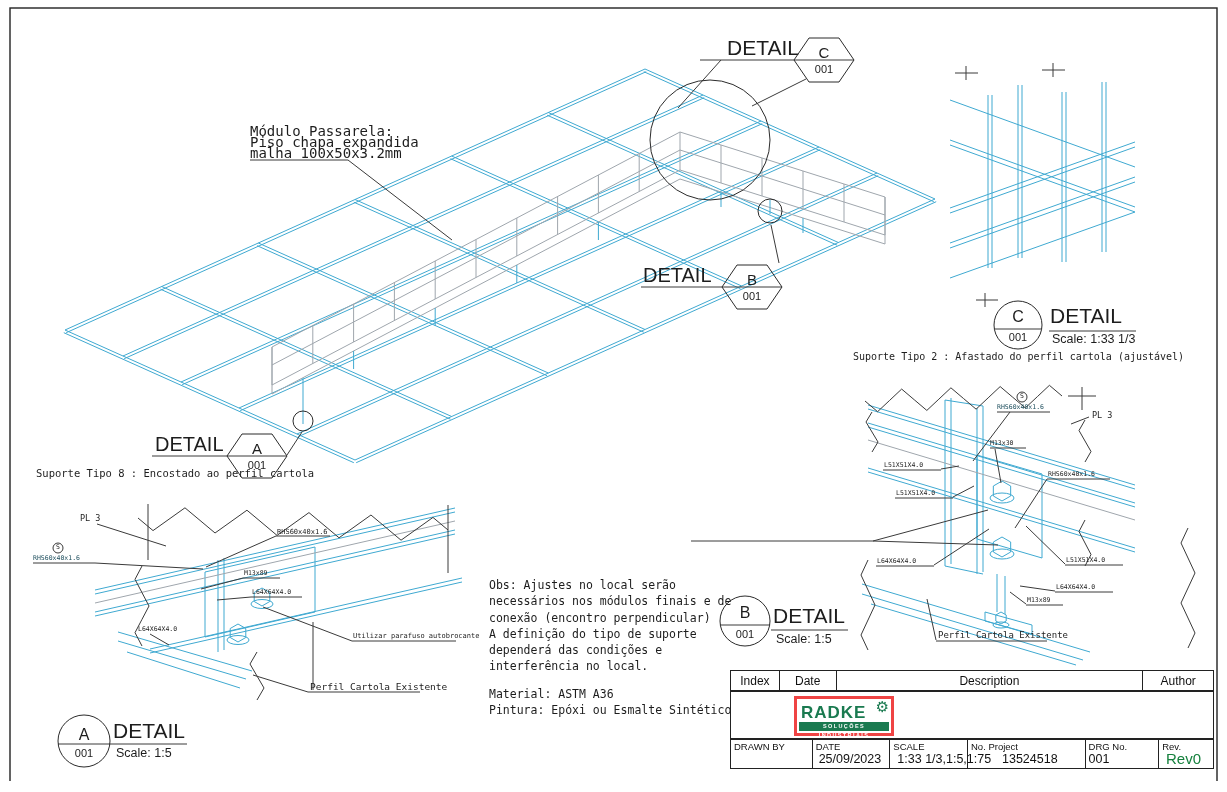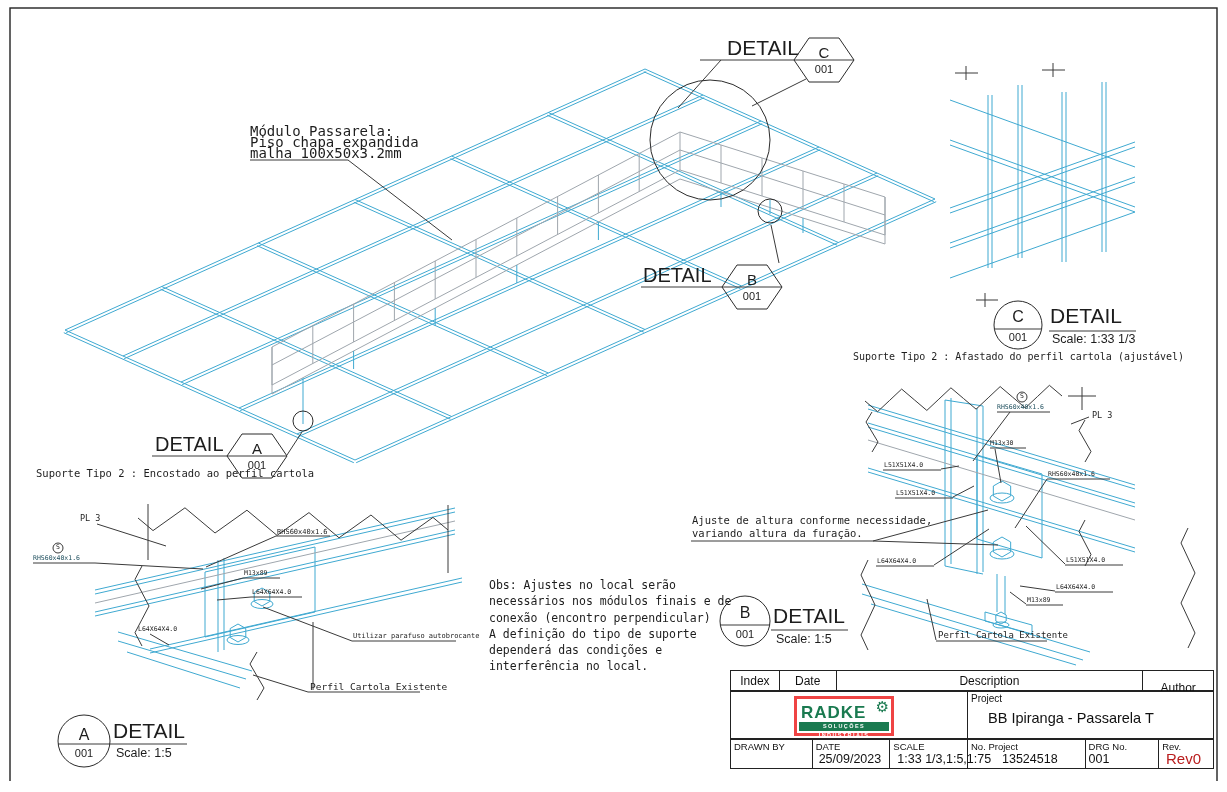--- a/index.html
+++ b/index.html
@@ -24,21 +24,21 @@
   .tbcell{border-right:1px solid #222;position:relative;height:100%;}
   .tbcell:last-child{border-right:none;}
   .hcell{display:flex;align-items:center;justify-content:center;font-size:12px;}
   .flabel{position:absolute;left:3px;top:1px;font-size:9.5px;}
   .fvalue{position:absolute;left:6px;top:12px;font-size:12.5px;white-space:nowrap;overflow:visible;}
   .logo{position:absolute;left:63px;top:4px;width:100px;height:40px;border:3px solid #ef4444;background:#fff;}
   .logoname{position:absolute;left:4px;top:4px;font-size:17px;font-weight:700;letter-spacing:1px;color:#1A7A50;}
   .logogear{position:absolute;right:2px;top:-1px;font-size:15px;color:#1A7A50;}
   .logobar{position:absolute;left:2px;bottom:2px;right:2px;height:9px;background:#1A7A50;color:#fff;
            font-size:5.5px;letter-spacing:1.4px;text-align:center;line-height:9px;font-weight:700;}
-  .rev0{position:absolute;left:1166px;top:750px;font-size:15px;color:#b91c1c;
+  .rev0{position:absolute;left:1166px;top:750px;font-size:15px;color:#15803d;
         font-family:"Liberation Sans",sans-serif;}
 </style>
 </head>
 <body>
 
 <div class="sheet">
 
 <svg id="lw" width="1227" height="792">
   <defs>
     <marker id="arw" markerWidth="9" markerHeight="7" refX="8" refY="3" orient="auto">
@@ -280,34 +280,34 @@
 <div class="lbl sans ctr" style="left:824px;top:63px;font-size:11px;">001</div>
 
 <div class="lbl sans" style="left:643px;top:264px;font-size:20px;">DETAIL</div>
 <div class="lbl sans ctr" style="left:752px;top:271px;font-size:15px;">B</div>
 <div class="lbl sans ctr" style="left:752px;top:290px;font-size:11px;">001</div>
 
 <div class="lbl sans" style="left:155px;top:433px;font-size:20px;">DETAIL</div>
 <div class="lbl sans ctr" style="left:257px;top:440px;font-size:15px;">A</div>
 <div class="lbl sans ctr" style="left:257px;top:459px;font-size:11px;">001</div>
 
-<div class="lbl" style="left:36px;top:467px;font-size:10.5px;">Suporte Tipo 2 : Encostado ao perfil cartola</div>
+<div class="lbl" style="left:36px;top:467px;font-size:10.5px;">Suporte Tipo 8 : Encostado ao perfil cartola</div>
 <div class="lbl" style="left:853px;top:351px;font-size:10px;">Suporte Tipo 2 : Afastado do perfil cartola (ajustável)</div>
 
 <div class="lbl pre" style="left:250px;top:126px;font-size:14px;line-height:11px;">Módulo Passarela:
 Piso chapa expandida
 malha 100x50x3.2mm</div>
-<div class="lbl pre" style="left:692px;top:514px;font-size:10.5px;line-height:13px;">Ajuste de altura conforme necessidade,
-variando altura da furação.</div>
 <div class="lbl pre" style="left:489px;top:577px;font-size:11.5px;line-height:16.3px;">Obs: Ajustes no local serão
 necessários nos módulos finais e de
 conexão (encontro perpendicular)
 A definição do tipo de suporte
 dependerá das condições e
 interferência no local.</div>
+<div class="lbl pre" style="left:489px;top:686px;font-size:11.5px;line-height:16.3px;">Material: ASTM A36
+Pintura: Epóxi ou Esmalte Sintético</div>
 
 <div class="lbl sans ctr" style="left:84px;top:726px;font-size:16px;">A</div>
 <div class="lbl sans ctr" style="left:84px;top:747px;font-size:11px;">001</div>
 <div class="lbl sans" style="left:113px;top:719px;font-size:21px;">DETAIL</div>
 <div class="lbl sans" style="left:116px;top:746px;font-size:12.5px;">Scale: 1:5</div>
 
 <div class="lbl sans ctr" style="left:745px;top:604px;font-size:16px;">B</div>
 <div class="lbl sans ctr" style="left:745px;top:628px;font-size:11px;">001</div>
 <div class="lbl sans" style="left:773px;top:604px;font-size:21px;">DETAIL</div>
 <div class="lbl sans" style="left:776px;top:632px;font-size:12.5px;">Scale: 1:5</div>
@@ -338,34 +338,30 @@
 <div class="lbl" style="left:1066px;top:557px;font-size:6.5px;">L51X51X4.0</div>
 <div class="lbl" style="left:1056px;top:584px;font-size:6.5px;">L64X64X4.0</div>
 <div class="lbl" style="left:1027px;top:597px;font-size:6.5px;">M13x89</div>
 <div class="lbl" style="left:938px;top:630px;font-size:9px;">Perfil Cartola Existente</div>
 
 <div class="tb">
   <div class="tbrow" style="top:0;height:21px;">
     <div class="tbcell hcell" style="width:49px;">Index</div>
     <div class="tbcell hcell" style="width:57px;">Date</div>
     <div class="tbcell hcell" style="width:308px;">Description</div>
-    <div class="tbcell hcell" style="width:70px;margin-top:7px;">Author</div>
+    <div class="tbcell hcell" style="width:70px;">Author</div>
   </div>
   <div class="tbrow" style="top:21px;height:48px;">
     <div class="tbcell" style="width:238px;">
       <div class="logo">
         <span class="logoname">RADKE</span>
         <span class="logogear">⚙</span>
         <div class="logobar">SOLUÇÕES INDUSTRIAIS</div>
       </div>
     </div>
-    <div class="tbcell" style="width:246px;">
-      <div class="flabel" style="font-size:10px;">Project</div>
-      <div style="position:absolute;left:20px;top:18px;font-size:14.5px;">BB Ipiranga - Passarela T</div>
-    </div>
   </div>
   <div class="tbrow" style="top:69px;height:30px;">
     <div class="tbcell" style="width:82px;">
       <div class="flabel">DRAWN BY</div>
       <div class="fvalue"></div>
     </div>
     <div class="tbcell" style="width:78px;">
       <div class="flabel">DATE</div>
       <div class="fvalue">25/09/2023</div>
     </div>

